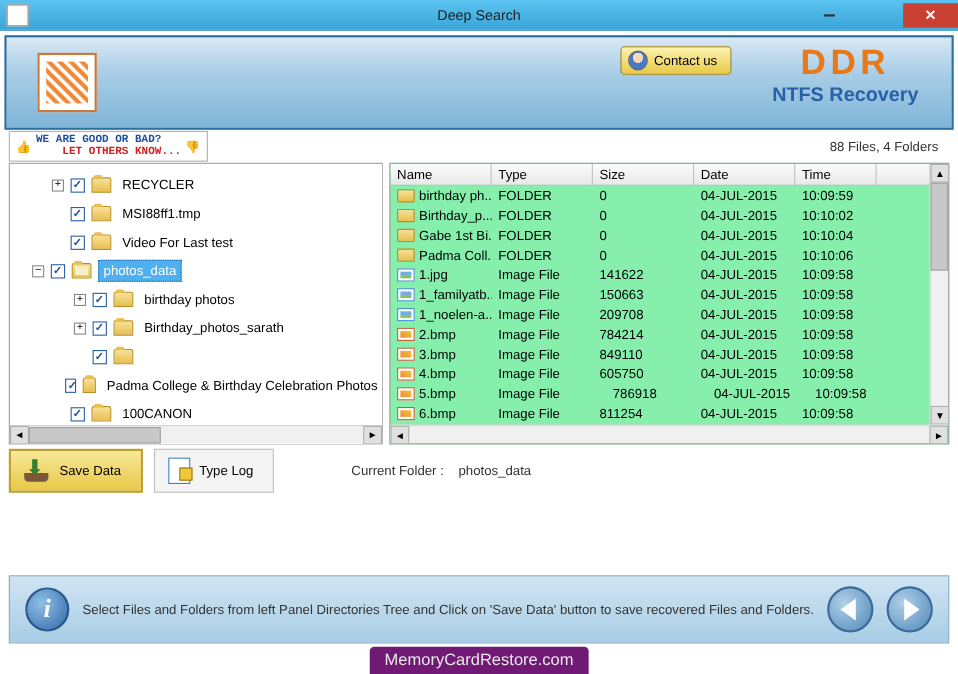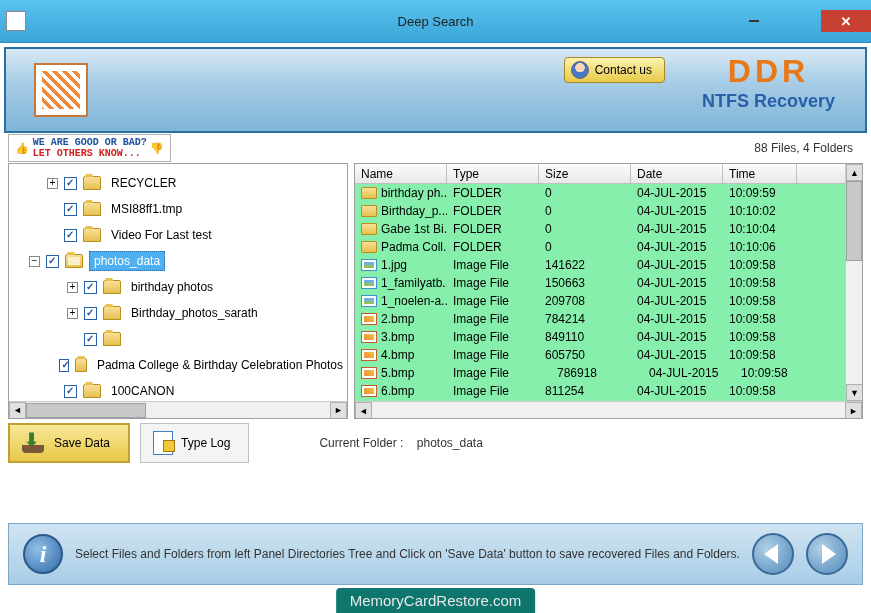--- a/index.html
+++ b/index.html
@@ -1,18 +1,18 @@
 <!DOCTYPE html>
 <html><head>
 <meta charset="utf-8">
 <style>
 * { box-sizing: border-box; margin: 0; padding: 0; font-family: 'Segoe UI', Tahoma, sans-serif; font-size: 12px; }
 body { background: #fff; width: 871px; height: 613px; overflow: hidden; position: relative; }
 
-.titlebar { height: 43px; background: linear-gradient(to bottom, #5ac3f0, #3ba5d8); display: flex; align-items: center; position: relative; border-bottom: 1px solid #2a8bc0; }
+.titlebar { height: 28px; background: linear-gradient(to bottom, #5ac3f0, #3ba5d8); display: flex; align-items: center; position: relative; border-bottom: 1px solid #2a8bc0; }
 .titlebar-icon { width: 20px; height: 20px; margin-left: 6px; background: #fff; border: 1px solid #888; }
 .titlebar-title { position: absolute; left: 50%; transform: translateX(-50%); color: #222; font-size: 13px; }
 .titlebar-buttons { margin-left: auto; display: flex; }
 .titlebar-btn { width: 45px; height: 22px; display: flex; align-items: center; justify-content: center; color: #333; cursor: pointer; }
 .titlebar-btn.close { background: #c84031; color: #fff; width: 50px; height: 22px; }
 .titlebar-btn.min::before { content: ""; width: 10px; height: 2px; background: #333; display: block; }
 .titlebar-btn.close::before { content: "✕"; font-size: 13px; font-weight: bold; }
 
 .banner { height: 86px; background: linear-gradient(to bottom, #d8e9f5 0%, #a8cde6 40%, #7fb5d8 100%); border: 2px solid #2a6fa0; margin: 4px; position: relative; display: flex; align-items: center; }
 .banner-logo { width: 54px; height: 54px; background: #fff; border: 2px solid #c87838; margin-left: 28px; position: relative; }
@@ -21,21 +21,21 @@
 .contact-btn .avatar { position: absolute; left: 6px; top: 3px; width: 18px; height: 18px; border-radius: 50%; background: radial-gradient(circle at 50% 35%, #f8d8b8 35%, #4878c8 36%); border: 1px solid #666; }
 .brand { position: absolute; right: 30px; top: 6px; text-align: center; }
 .brand-top { font-size: 32px; font-weight: bold; letter-spacing: 4px; color: #e87818; line-height: 1; }
 .brand-bottom { font-size: 18px; font-weight: bold; color: #2860a8; margin-top: 4px; }
 
 .feedback-bar { margin: 2px 8px 0 8px; height: 22px; display: flex; align-items: center; }
 .feedback-box { border: 1px solid #b0b0b0; padding: 2px 6px; display: flex; align-items: center; background: #fff; }
 .thumb-up::before { content: "👍"; font-size: 11px; margin-right: 4px; }
 .thumb-down::before { content: "👎"; font-size: 11px; margin-left: 4px; }
 .feedback-text1 { color: #2050a0; font-family: 'Courier New', monospace; font-weight: bold; font-size: 10px; }
-.feedback-text2 { color: #d02020; font-family: 'Courier New', monospace; font-weight: bold; font-size: 10px; }
+.feedback-text2 { color: #d02020; font-family: 'Courier New', monospace; font-weight: bold; font-size: 10px; margin-left: 24px; }
 .file-count { margin-left: auto; margin-right: 10px; color: #333; }
 
 .main-row { display: flex; margin: 4px 8px; gap: 6px; }
 .tree-panel { width: 340px; height: 256px; border: 1px solid #a0a0a0; overflow: auto; background: #fff; padding-top: 6px; position: relative; }
 .tree-node { display: flex; align-items: center; height: 26px; white-space: nowrap; }
 .tree-indent { display: inline-block; }
 .tree-expander { width: 11px; height: 11px; border: 1px solid #888; display: inline-flex; align-items: center; justify-content: center; margin-right: 6px; font-size: 10px; line-height: 1; background: #fff; cursor: pointer; }
 .tree-expander.empty { border: none; background: transparent; }
 .tree-check { width: 13px; height: 13px; border: 1px solid #2860a8; margin-right: 6px; position: relative; cursor: pointer; }
 .tree-check::before { content: "✓"; color: #2050a0; font-size: 10px; position: absolute; left: 1px; top: -1px; font-weight: bold; }
@@ -72,21 +72,21 @@
 .current-folder { margin-left: 60px; color: #333; }
 
 .footer-panel { position: absolute; bottom: 28px; left: 8px; right: 8px; height: 62px; background: linear-gradient(to bottom, #d0e4f2, #a8cde6); border: 1px solid #7fa8c8; display: flex; align-items: center; padding: 0 14px; gap: 12px; }
 .info-icon { width: 40px; height: 40px; border-radius: 50%; background: radial-gradient(circle at 35% 35%, #90c0e8, #3068a8); border: 2px solid #2a5888; display: flex; align-items: center; justify-content: center; color: #fff; font-size: 24px; font-weight: bold; font-family: Georgia, serif; font-style: italic; }
 .footer-text { flex: 1; color: #333; }
 .nav-btn { width: 42px; height: 42px; border-radius: 50%; background: radial-gradient(circle at 35% 35%, #b0d0e8, #5088b8); border: 2px solid #3a6898; display: flex; align-items: center; justify-content: center; cursor: pointer; }
 .nav-btn .tri { width: 0; height: 0; border-top: 10px solid transparent; border-bottom: 10px solid transparent; }
 .nav-btn.back .tri { border-right: 14px solid #fff; margin-left: -4px; }
 .nav-btn.fwd .tri { border-left: 14px solid #fff; margin-right: -4px; }
 
-.watermark { position: absolute; bottom: 0; left: 50%; transform: translateX(-50%); background: #0f766e; color: #e8e8e8; padding: 4px 14px; font-size: 15px; border-radius: 4px 4px 0 0; }
+.watermark { position: absolute; bottom: 0; left: 50%; transform: translateX(-50%); background: #701a75; color: #e8e8e8; padding: 4px 14px; font-size: 15px; border-radius: 4px 4px 0 0; }
 
 .vscroll { width: 17px; background: #f0f0f0; border-left: 1px solid #ccc; display: flex; flex-direction: column; }
 .vscroll .scroll-arrow { width: 17px; }
 .vscroll-track { flex: 1; position: relative; }
 </style>
 </head>
 <body>
 
 <div class="titlebar">
   <div class="titlebar-icon"></div>

